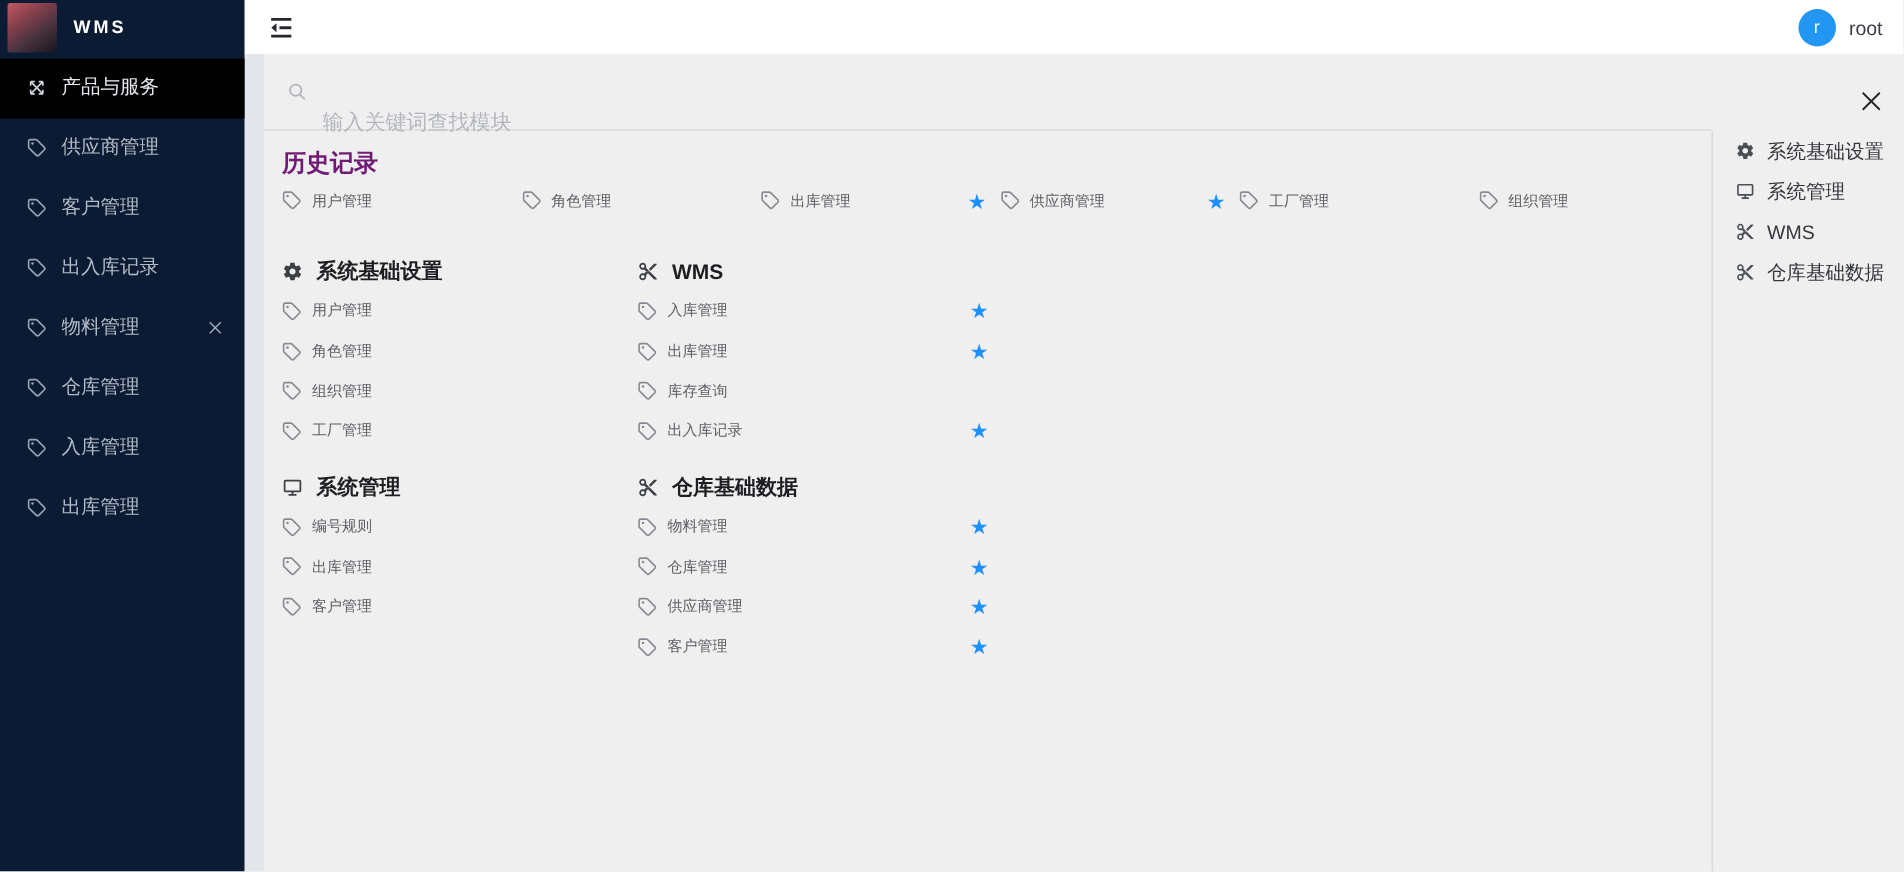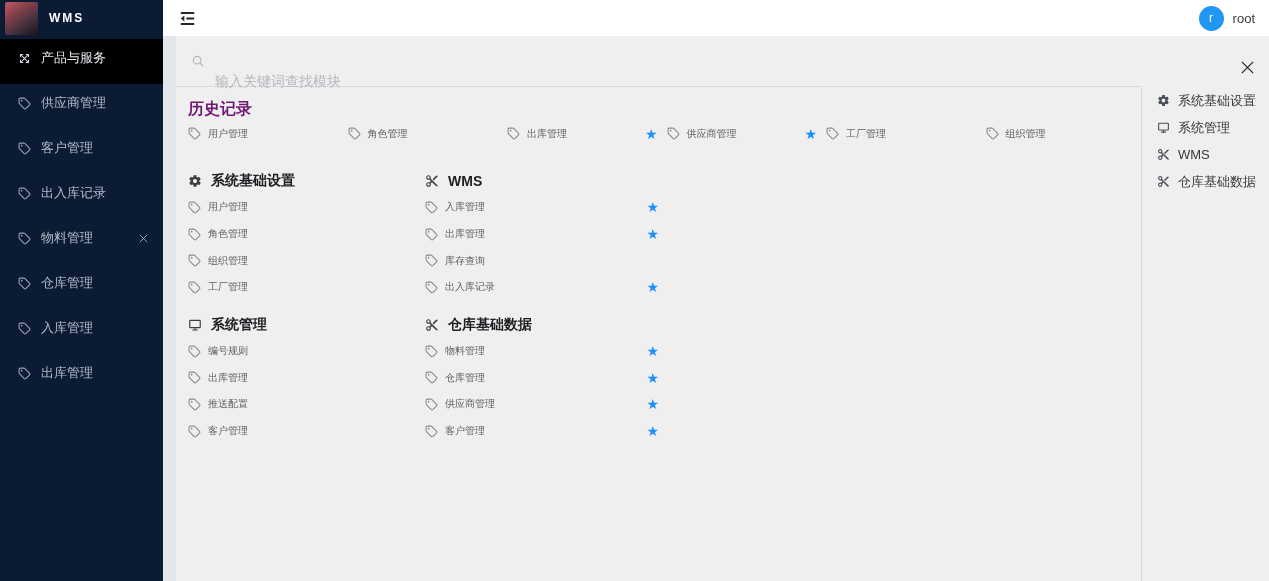--- a/index.html
+++ b/index.html
@@ -11,21 +11,21 @@
   }
   svg.ic{display:block;}
 
   
   .sidebar{position:absolute;left:0;top:0;bottom:0;width:163px;background:#0a1b33;z-index:5;}
   .logo-row{height:36px;display:flex;align-items:center;}
   .logo-img{width:33px;height:33px;margin:1px 0 0 5px;border-radius:2px;flex:none;
     background:linear-gradient(145deg,#c05a62 0%,#8a424d 30%,#4a3340 62%,#17151c 100%);}
   .logo-text{margin-left:11px;color:#ffffff;font-weight:bold;font-size:12px;letter-spacing:2px;}
   .nav{margin-top:3px;}
-  .nav-item{height:38px;display:flex;align-items:center;padding:0 14px 7px 18px;color:#b4bcc8;font-size:13px;cursor:pointer;}
+  .nav-item{height:38px;display:flex;align-items:center;padding:0 14px 2px 18px;color:#b4bcc8;font-size:13px;cursor:pointer;}
   .nav-item.active{background:#000000;color:#e6e9ef;}
   .nav-item .icon{width:13px;height:13px;color:#98a2b3;flex:none;}
   .nav-item.active .icon{color:#d0d6e0;}
   .nav-label{margin-left:10px;white-space:nowrap;}
   .nav-close{margin-left:auto;width:11px;height:11px;color:#aeb6c2;flex:none;cursor:pointer;}
 
   
   .topbar{position:absolute;left:163px;top:0;right:0;height:36px;background:#ffffff;
     display:flex;align-items:center;padding:0 14px 0 15px;box-sizing:border-box;z-index:2;}
   .fold{width:19px;height:19px;color:#25292e;cursor:pointer;}
@@ -350,26 +350,20 @@
           <div class="s-item">
             <svg class="ic m-icon">
                 <use href="#i-tag"></use>
               </svg>
             <span class="m-label">出库管理</span>
           </div>
           <div class="s-item">
             <svg class="ic m-icon">
                 <use href="#i-tag"></use>
               </svg>
-            <span class="m-label">推送配置</span>
-          </div>
-          <div class="s-item">
-            <svg class="ic m-icon">
-                <use href="#i-tag"></use>
-              </svg>
             <span class="m-label">客户管理</span>
           </div>
         </div>
       </div>
 
       <div class="section">
         <div class="sec-head">
           <svg class="ic icon">
               <use href="#i-scissors"></use>
             </svg>

